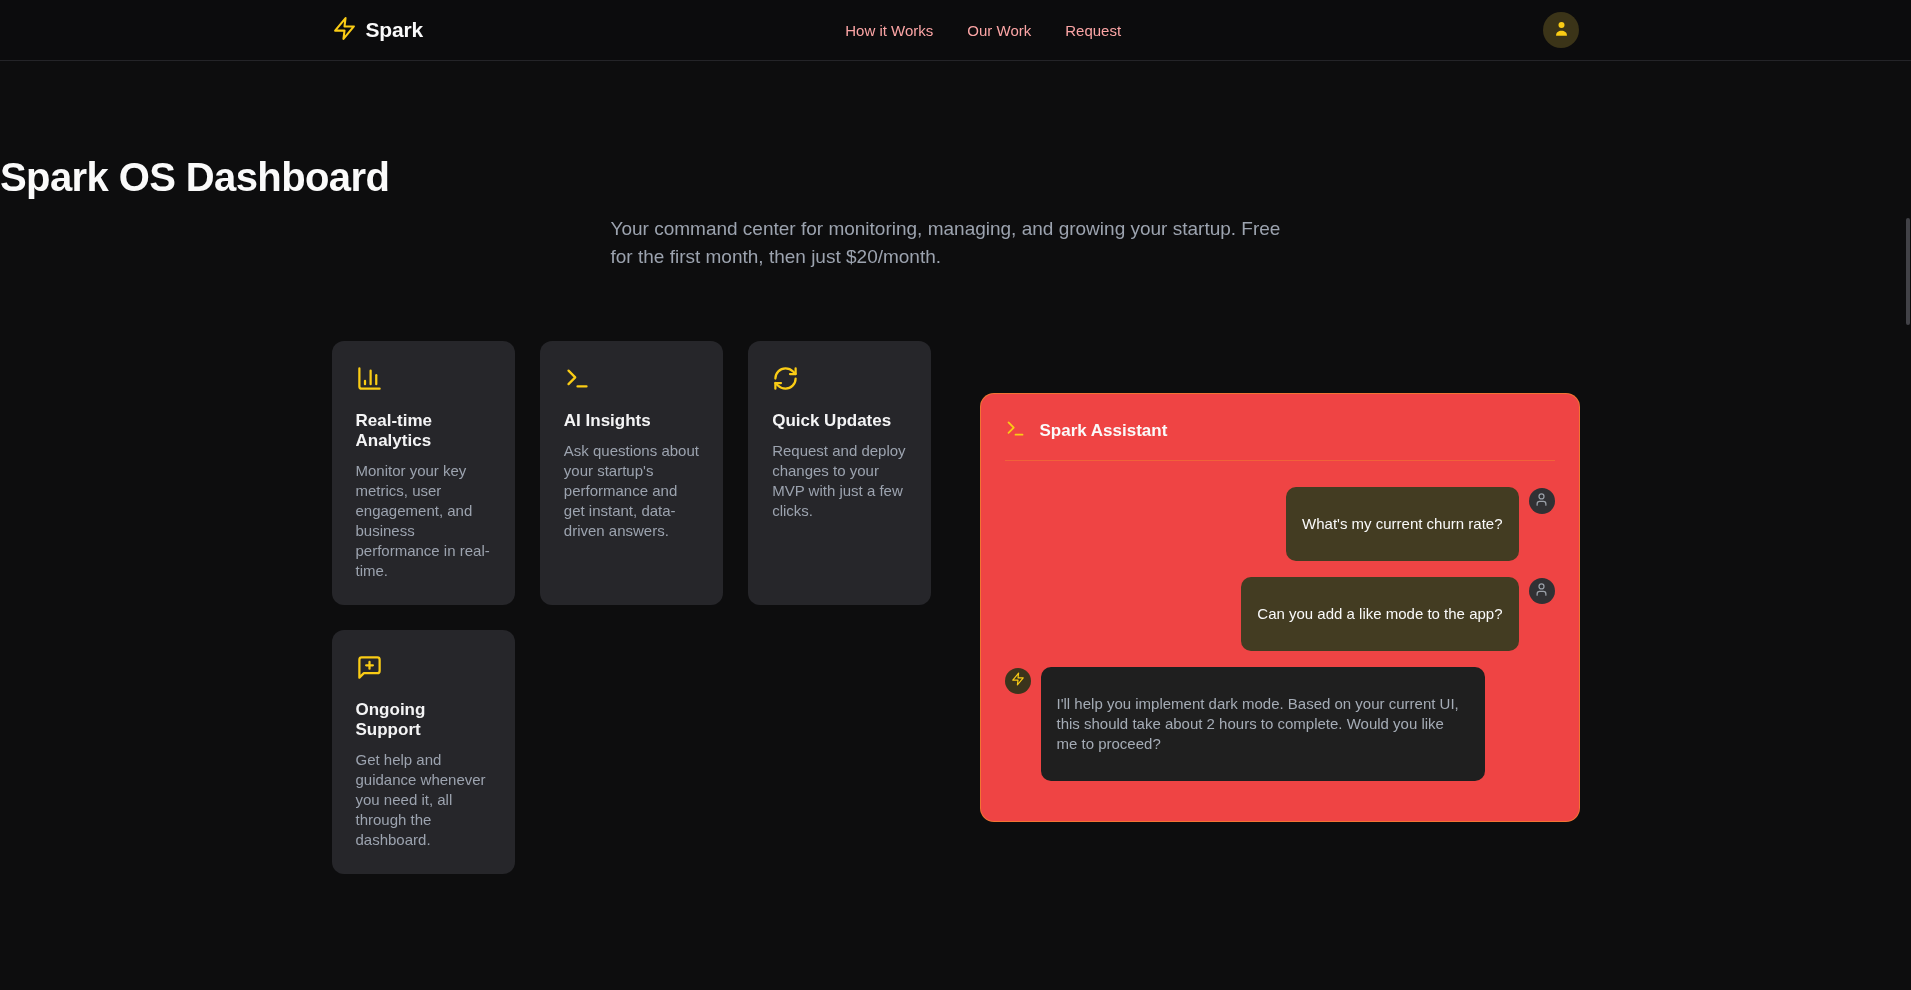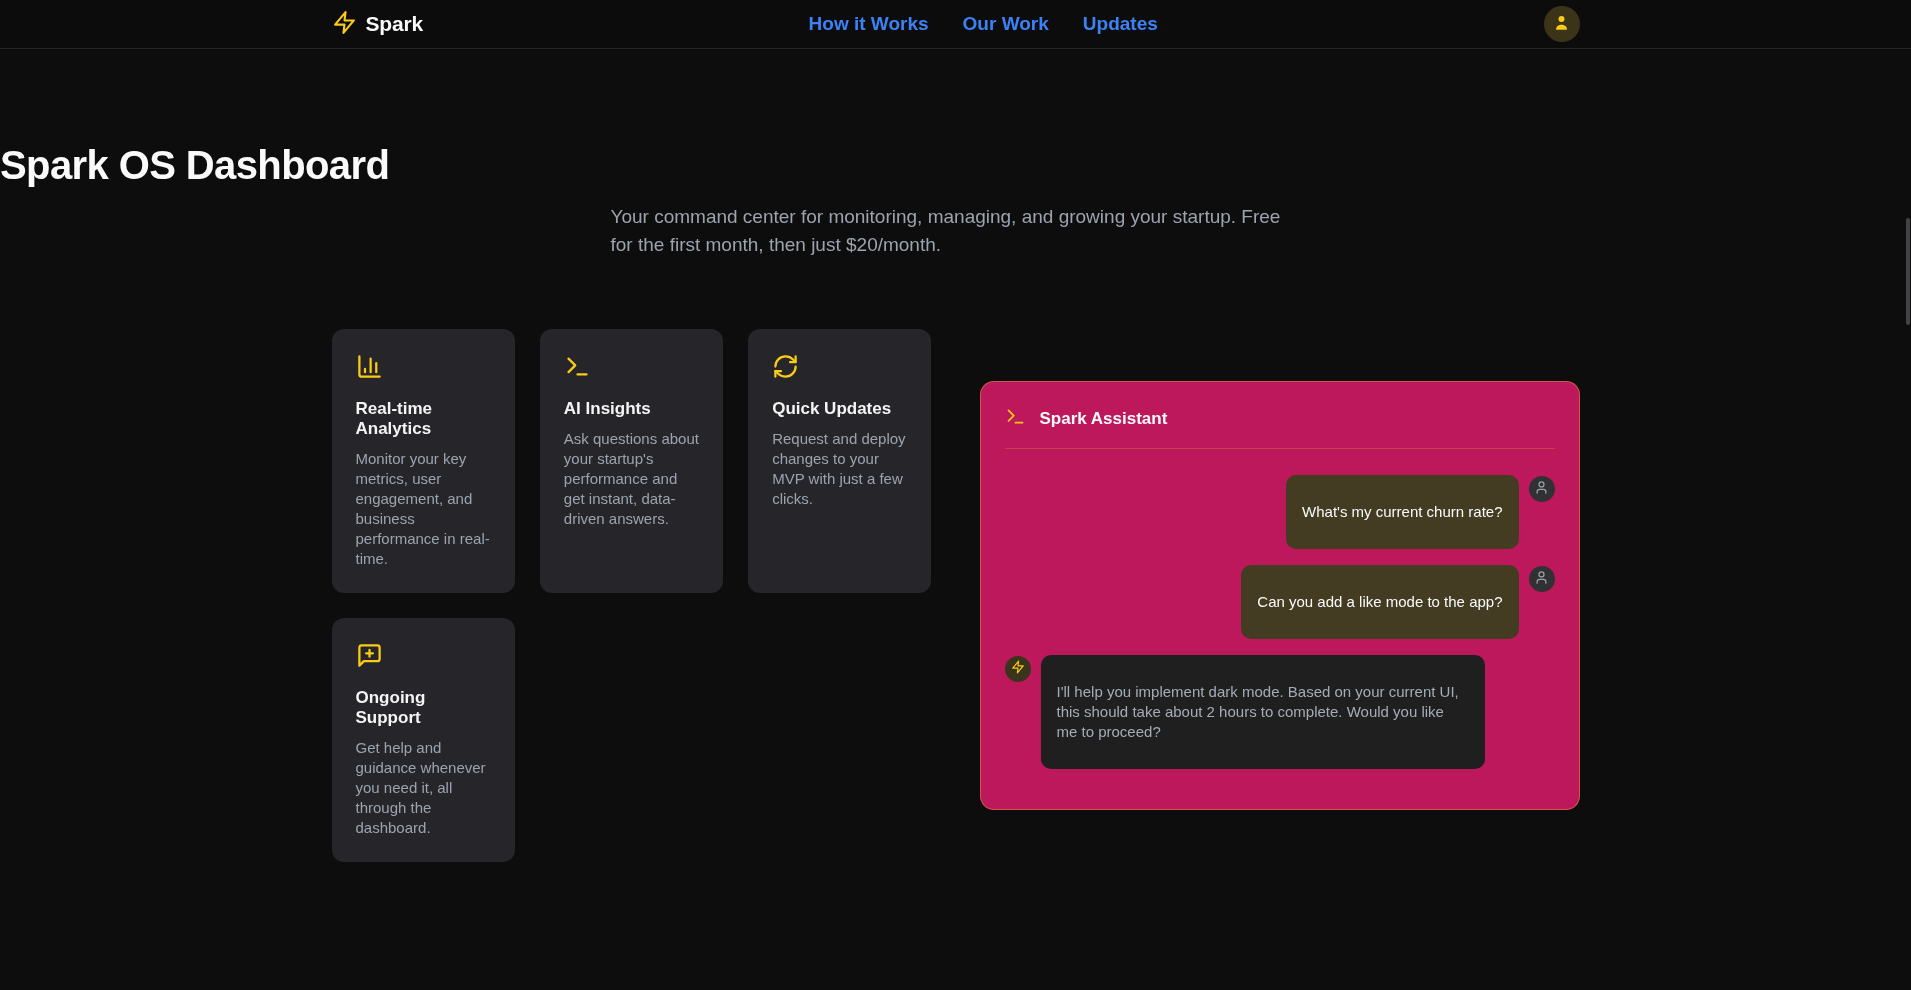--- a/index.html
+++ b/index.html
@@ -7,27 +7,27 @@
   body {
     background:#0d0d0e;
     font-family:"Liberation Sans", sans-serif;
     color:#f5f5f6;
     overflow:hidden;
     position:relative;
   }
   .container { max-width:1280px; margin:0 auto; padding:0 16px; }
 
   
-  .navbar { height:49px; border-bottom:1px solid #242428; background:#0c0c0d; }
+  .navbar { height:61px; border-bottom:1px solid #242428; background:#0c0c0d; }
   .navbar .container { height:100%; display:flex; align-items:center; justify-content:space-between; }
   .brand { display:flex; align-items:center; gap:9px; cursor:pointer; }
   .brand svg { width:25px; height:25px; color:#facc15; }
   .brand-name { font-size:21px; font-weight:700; color:#fafafa; letter-spacing:-0.2px; }
   .nav-links { display:flex; align-items:center; gap:34px; }
-  .nav-link { font-size:19px; color:#3b82f6; text-decoration:none; cursor:pointer;font-weight:bold; }
+  .nav-link { font-size:15px; color:#fca5a5; text-decoration:none; cursor:pointer; }
   .avatar-btn {
     width:36px; height:36px; border-radius:50%; border:none; cursor:pointer;
     background:#3b3418; display:flex; align-items:center; justify-content:center;
   }
   .avatar-btn svg { width:19px; height:19px; color:#facc15; }
 
   
   .hero { padding-top:94px; text-align:left; }
   .hero h1 { font-size:40px; font-weight:700; color:#fafafa; letter-spacing:-0.6px; }
   .hero p {
@@ -44,21 +44,21 @@
 
   
   .features { display:grid; grid-template-columns:1fr 1fr 1fr; gap:25px; }
   .card { background:#26262a; border-radius:12px; padding:24px; }
   .card-icon svg { width:27px; height:27px; color:#facc15; }
   .card h3 { margin-top:15px; font-size:17px; font-weight:700; color:#f4f4f5; }
   .card p { margin-top:10px; font-size:15px; line-height:20px; color:#9ca3af; }
 
   
   .panel {
-    background:#be185d;
+    background:#ef4444;
     border:1px solid rgba(250,204,21,0.35);
     border-radius:14px;
     padding:24px 24px 40px;
   }
   .panel-header {
     display:flex; align-items:center; gap:14px;
     padding-bottom:17px; border-bottom:1px solid rgba(250,204,21,0.22);
   }
   .panel-header svg { width:21px; height:21px; color:#facc15; }
   .panel-title { font-size:17px; font-weight:700; color:#fafafa; }
@@ -95,21 +95,21 @@
       <span>
         <svg viewBox="0 0 24 24" fill="none" stroke="currentColor" stroke-width="2" stroke-linecap="round" stroke-linejoin="round">
             <polygon points="13 2 3 14 12 14 11 22 21 10 12 10 13 2"></polygon>
           </svg>
       </span>
       <span class="brand-name">Spark</span>
     </div>
     <nav class="nav-links">
       <a class="nav-link">How it Works</a>
       <a class="nav-link">Our Work</a>
-      <a class="nav-link">Updates</a>
+      <a class="nav-link">Request</a>
     </nav>
     <button class="avatar-btn">
       <span>
         <svg viewBox="0 0 24 24" fill="currentColor">
             <circle cx="12" cy="7.6" r="3.8"></circle>
             <path d="M5.2 20.2c0-3.4 3-5.4 6.8-5.4s6.8 2 6.8 5.4v.8H5.2z"></path>
           </svg>
       </span>
     </button>
   </div>

